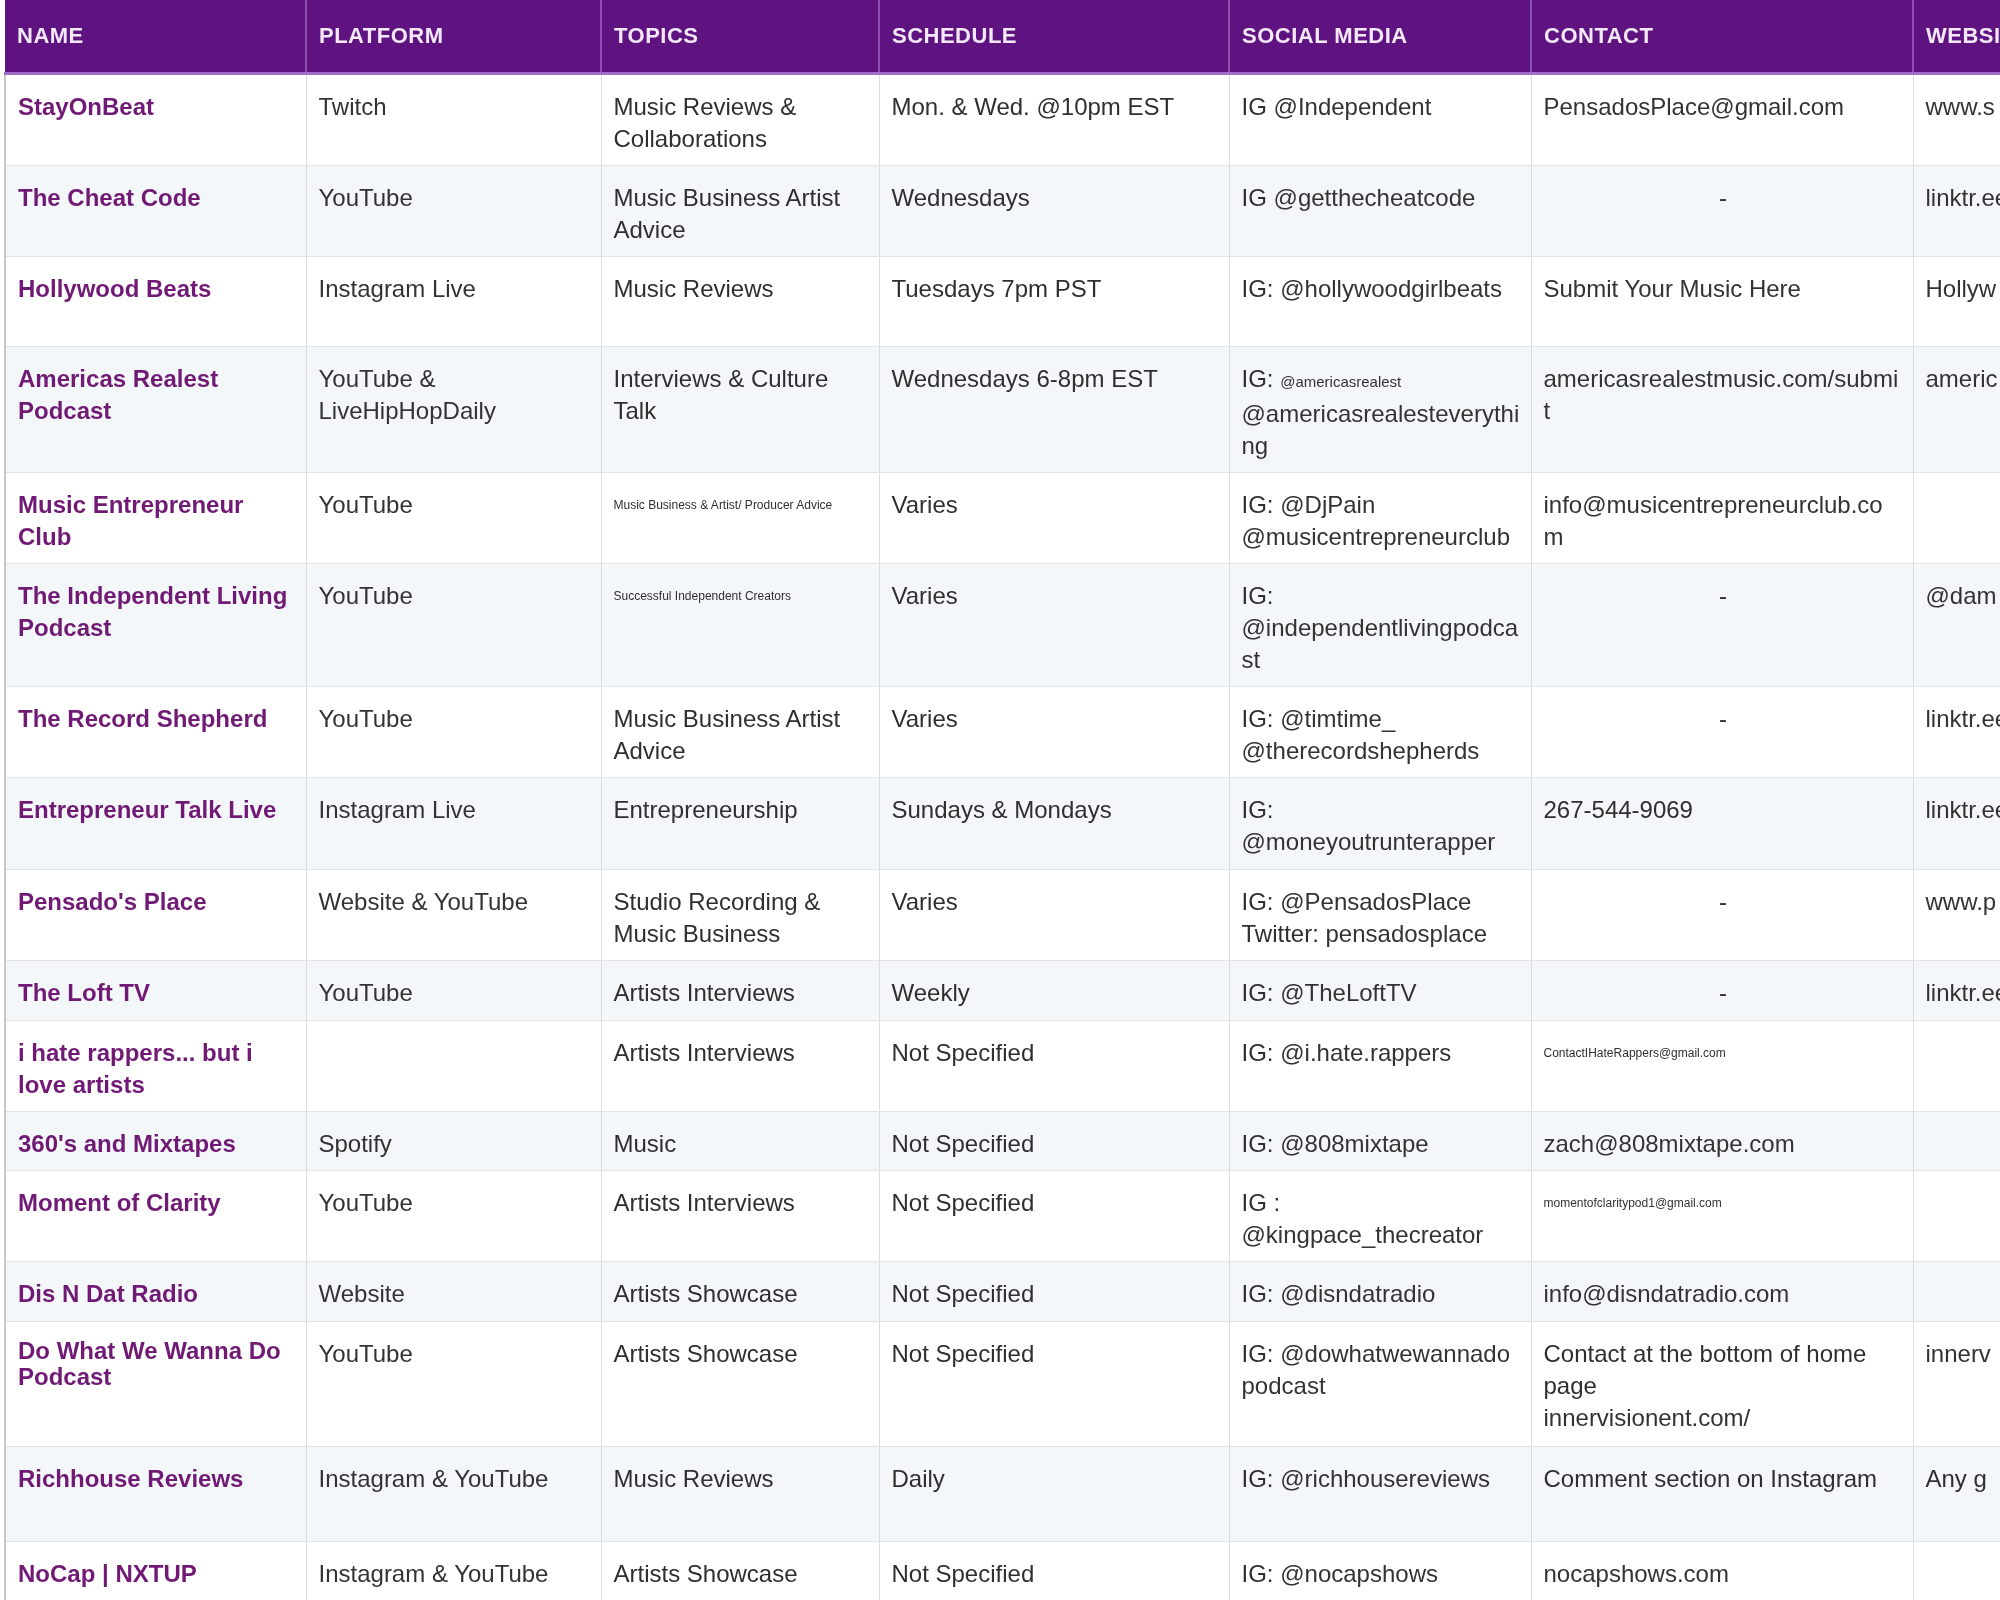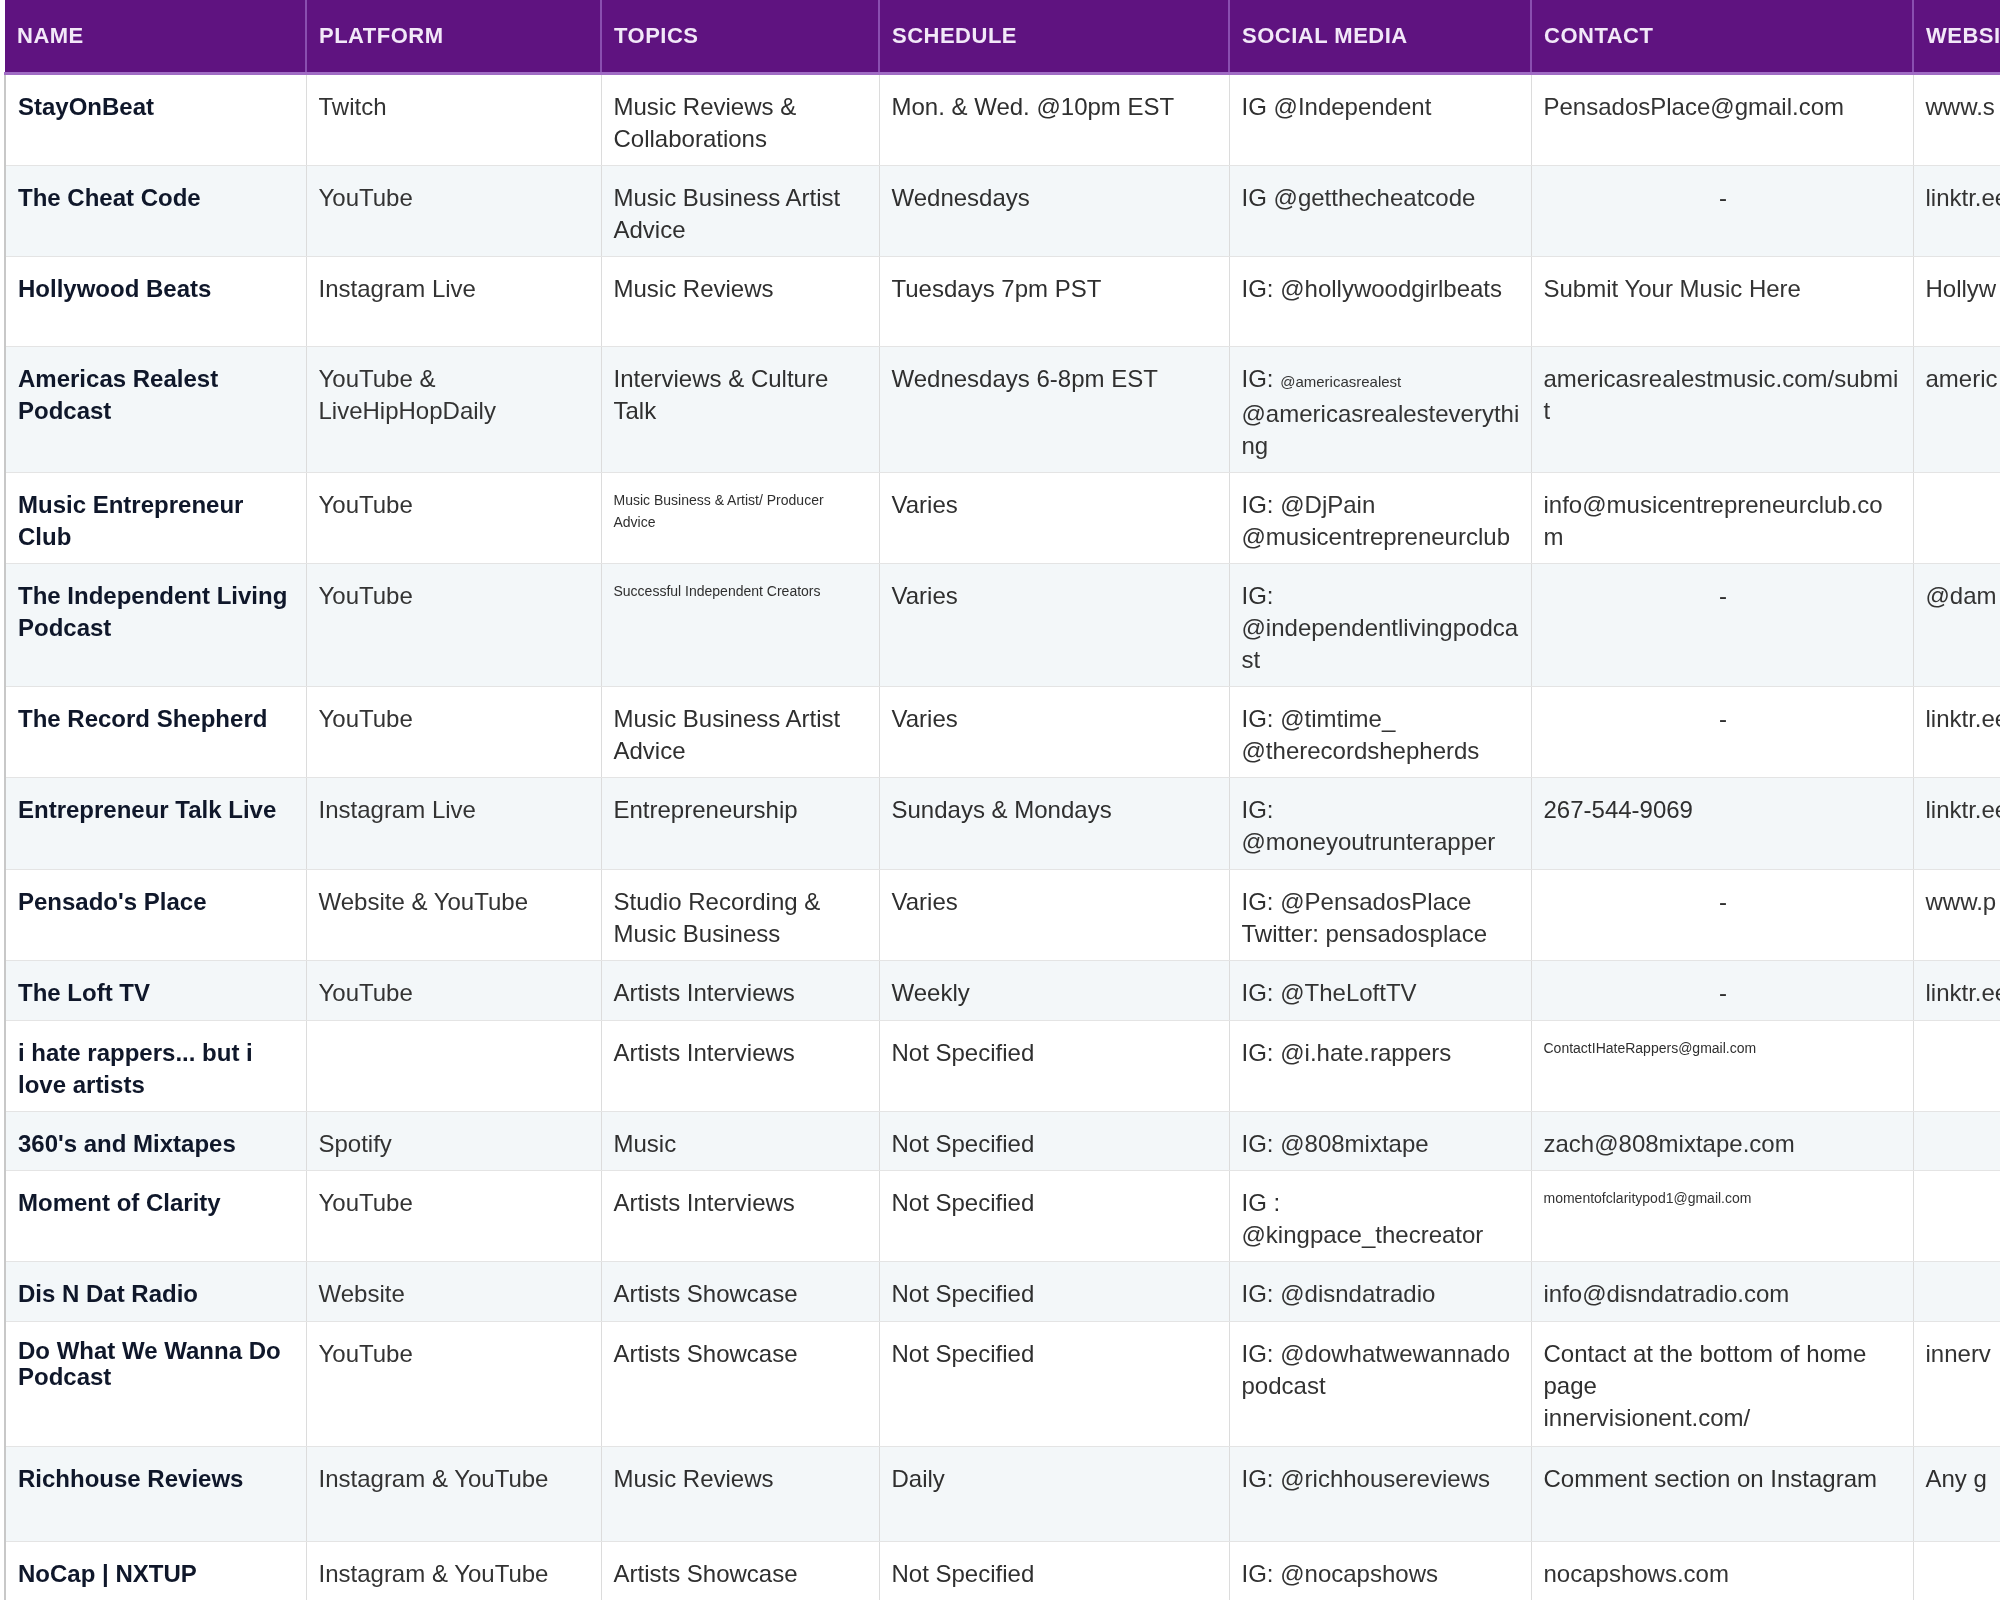--- a/index.html
+++ b/index.html
@@ -25,23 +25,23 @@
     border-bottom: 3px solid #a06cc4; white-space: nowrap; overflow: hidden;
   }
   thead th:first-child { border-left: none; }
   tbody td {
     font-size: 24px; color: #2f2f2f; vertical-align: top;
     padding: 16px 10px 10px 12px; line-height: 32px;
     border-left: 1px solid #dcdcdc; border-bottom: 1px solid #e4e4e4;
     overflow: hidden; word-wrap: break-word;
   }
   tbody td:first-child { border-left: 2px solid #c8c8c8; }
-  tbody td.name { color: #0f172a; font-weight: bold; }
+  tbody td.name { color: #701a75; font-weight: bold; }
   tbody td.name.small { font-size: 24px; line-height: 26px; }
-  tbody td.small-text { font-size: 14px; line-height: 22px; margin-left: 48px; }
+  tbody td.small-text { font-size: 12px; line-height: 32px; margin-left: 48px; }
   tbody tr:nth-child(even) td { background: #f3f7f9; }
   tbody tr:nth-child(odd) td { background: #ffffff; }
   tbody td.center { text-align: center; }
   .lnk { color: #333; text-underline-offset: 3px; cursor: pointer; }
   .lnk.tiny { font-size: 15px; }
   .website-cell { white-space: nowrap; }
 </style>
 </head>
 <body>
 

